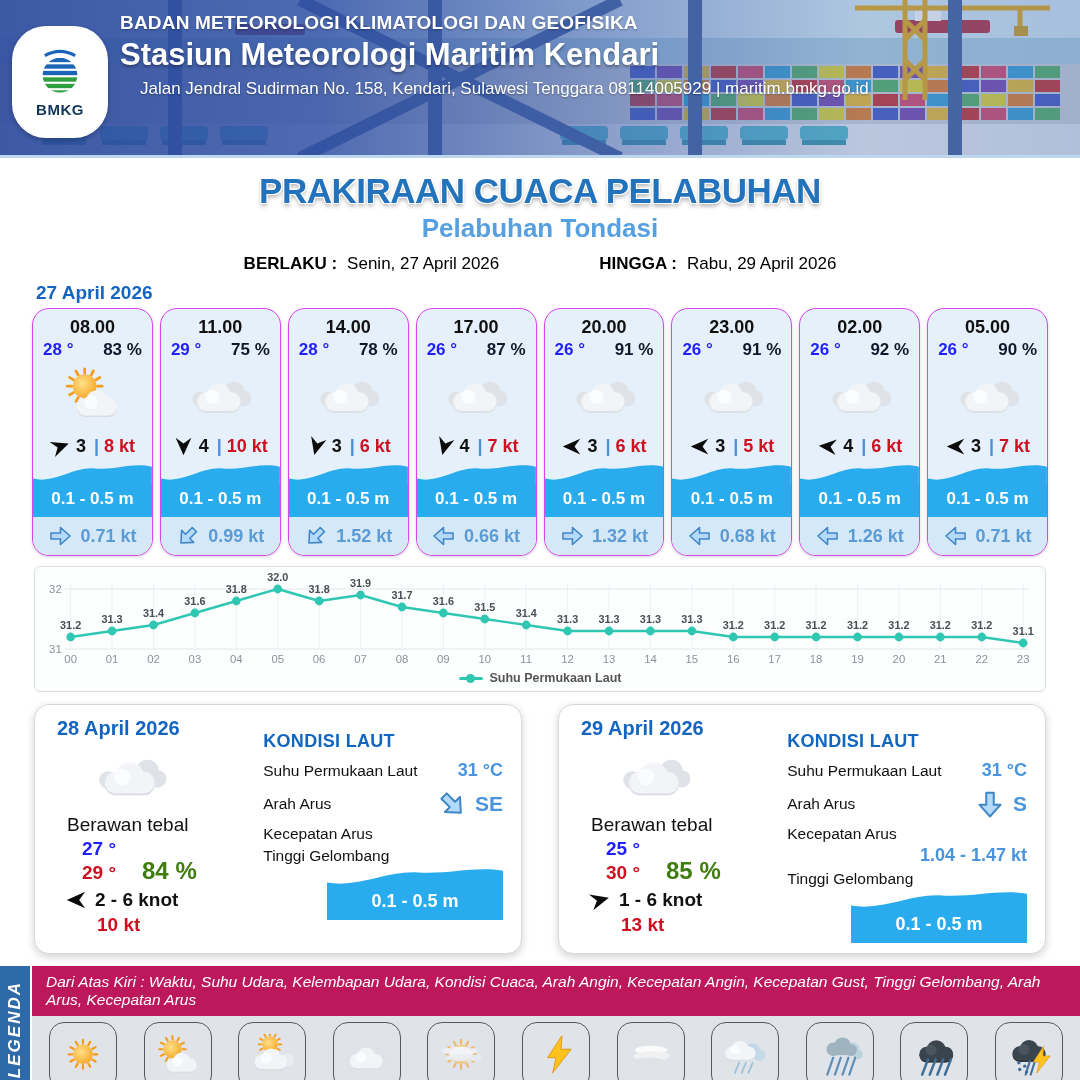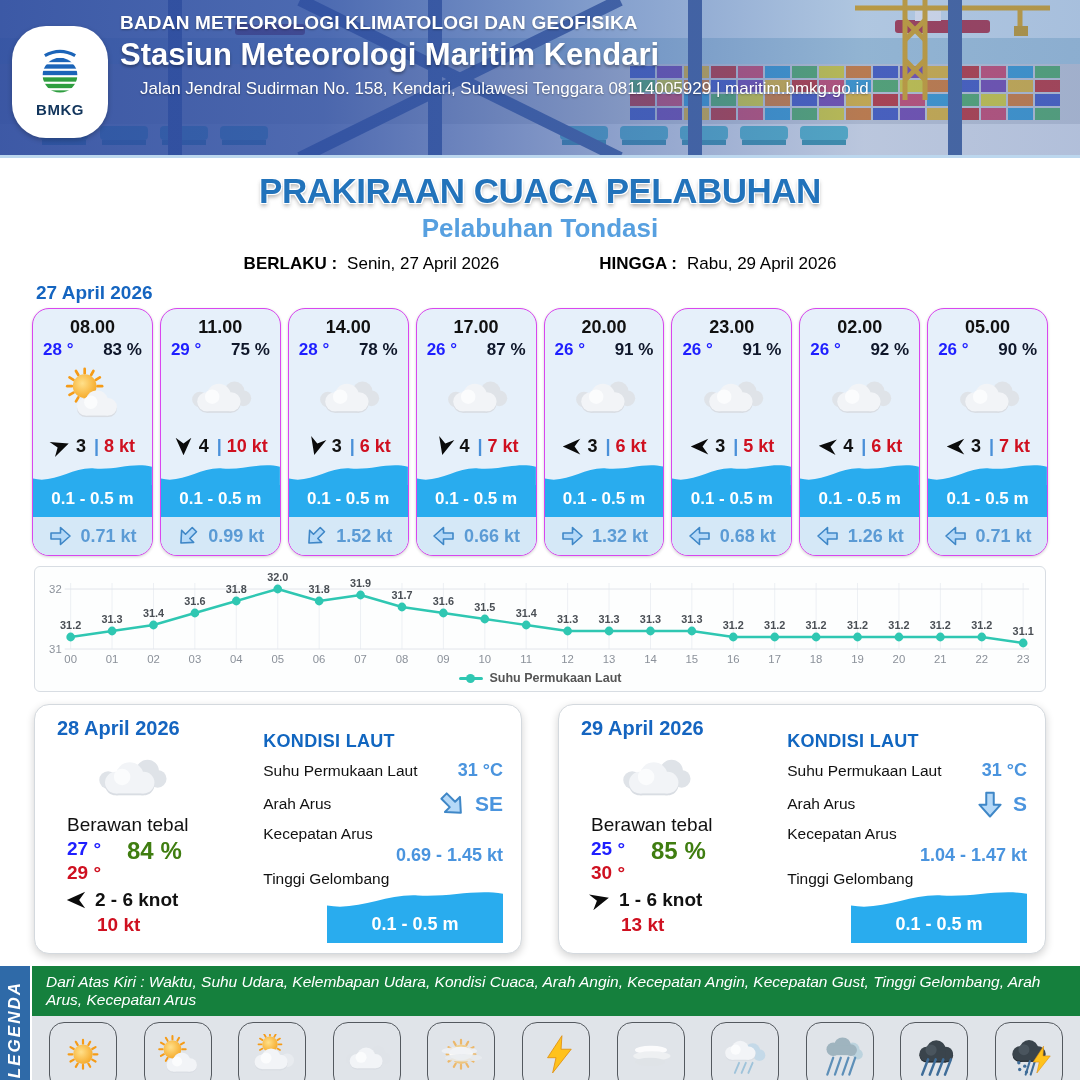--- a/index.html
+++ b/index.html
@@ -74,21 +74,21 @@
 
   
   .daily-row { display:flex; gap:36px; margin:12px 34px 0 34px; }
   .dcard { flex:1; height:250px; background:#fff; border:1px solid #d4d9de;
     border-radius:15px; box-shadow:0 3px 8px rgba(0,0,0,.18); padding:12px 18px 10px 22px;
     display:flex; gap:10px; }
   .d-left { width:44%; display:flex; flex-direction:column; }
   .d-date { font-size:20px; font-weight:bold; color:#1565c0; }
   .d-icon svg { width:96px; height:66px; margin:2px 0 0 26px; }
   .d-cond { font-size:19px; color:#111; margin:2px 0 0 10px; }
-  .d-temps { display:flex; align-items:flex-start; margin-left:10px; margin-top:1px; }
+  .d-temps { display:flex; align-items:flex-end; margin-left:25px; margin-top:1px; }
   .d-temp-col { display:flex; flex-direction:column; font-weight:bold; font-size:19px; line-height:1.25; }
   .d-tmin { color:#1f1fff; } .d-tmax { color:#cf1020; }
   .d-hum { color:#3f7d10; font-weight:bold; font-size:24px; margin-left:26px; }
   .d-windrow { display:flex; align-items:center; gap:8px; margin:4px 0 0 8px;
     font-size:19px; font-weight:bold; color:#111; }
   .d-windrow svg { width:22px; height:22px; }
   .d-gust { color:#cf1020; font-weight:bold; font-size:19px; margin:3px 0 0 40px; }
   .d-right { flex:1; padding-top:14px; }
   .kl-title { font-size:18px; font-weight:bold; color:#1166c0; letter-spacing:.3px; }
   .kl-row { display:flex; justify-content:space-between; align-items:center; margin-top:8px;
@@ -101,21 +101,21 @@
   .kl-wavebox { width:176px; margin-left:auto; margin-top:2px; }
   .kl-wavebox .wave-band { font-size:18px; padding:2px 0 8px 0; }
 
   
   .legend { display:flex; margin-top:12px; height:128px; }
   .legend-side { width:30px; background:#2f6aa8; color:#fff; display:flex;
     align-items:center; justify-content:center; }
   .legend-side span { writing-mode:vertical-rl; transform:rotate(180deg);
     font-weight:bold; font-style:italic; font-size:17px; letter-spacing:2px; }
   .legend-main { flex:1; display:flex; flex-direction:column; border-left:2px solid #fff; }
-  .legend-note { background:#15803d; color:#fff; font-style:italic; font-size:15.5px;
+  .legend-note { background:#be185d; color:#fff; font-style:italic; font-size:15.5px;
     padding:7px 10px 7px 14px; }
   .legend-items { flex:1; background:#e0e4e9; display:flex; align-items:flex-start;
     padding:6px 4px 0 4px; }
   .legend-item { flex:1; display:flex; flex-direction:column; align-items:center; min-width:0; }
   .legend-box { width:68px; height:68px; border:1.6px solid #54595f; border-radius:15px;
     display:flex; align-items:center; justify-content:center; }
   .legend-box svg { width:56px; height:44px; }
 
   .hidden-defs { position:absolute; width:0; height:0; overflow:hidden; }
 </style>
@@ -843,21 +843,20 @@
           <span class="kl-dir">
             <svg viewBox="0 0 24 24" style="transform:rotate(45deg)">
               <use href="#sym-blockarrow"></use>
             </svg>
             <span class="kl-val">SE</span>
           </span>
         </div>
         <div class="kl-row" style="margin-top:6px">
           <span>Kecepatan Arus</span>
         </div>
-        <div class="kl-speed-val">0.69 - 1.45 kt</div>
         <div class="kl-row" style="margin-top:4px">
           <span>Tinggi Gelombang</span>
         </div>
         <div class="kl-wavebox">
           <svg class="wave-crest" viewBox="0 0 120 24" preserveAspectRatio="none">
             <path d="M0,17 C22,23 40,4 62,6 C84,8 100,-1 120,4 L120,24 L0,24 Z" fill="#29acee"></path>
           </svg>
           <div class="wave-band"><span>0.1 - 0.5 m</span></div>
         </div>
       </div>

